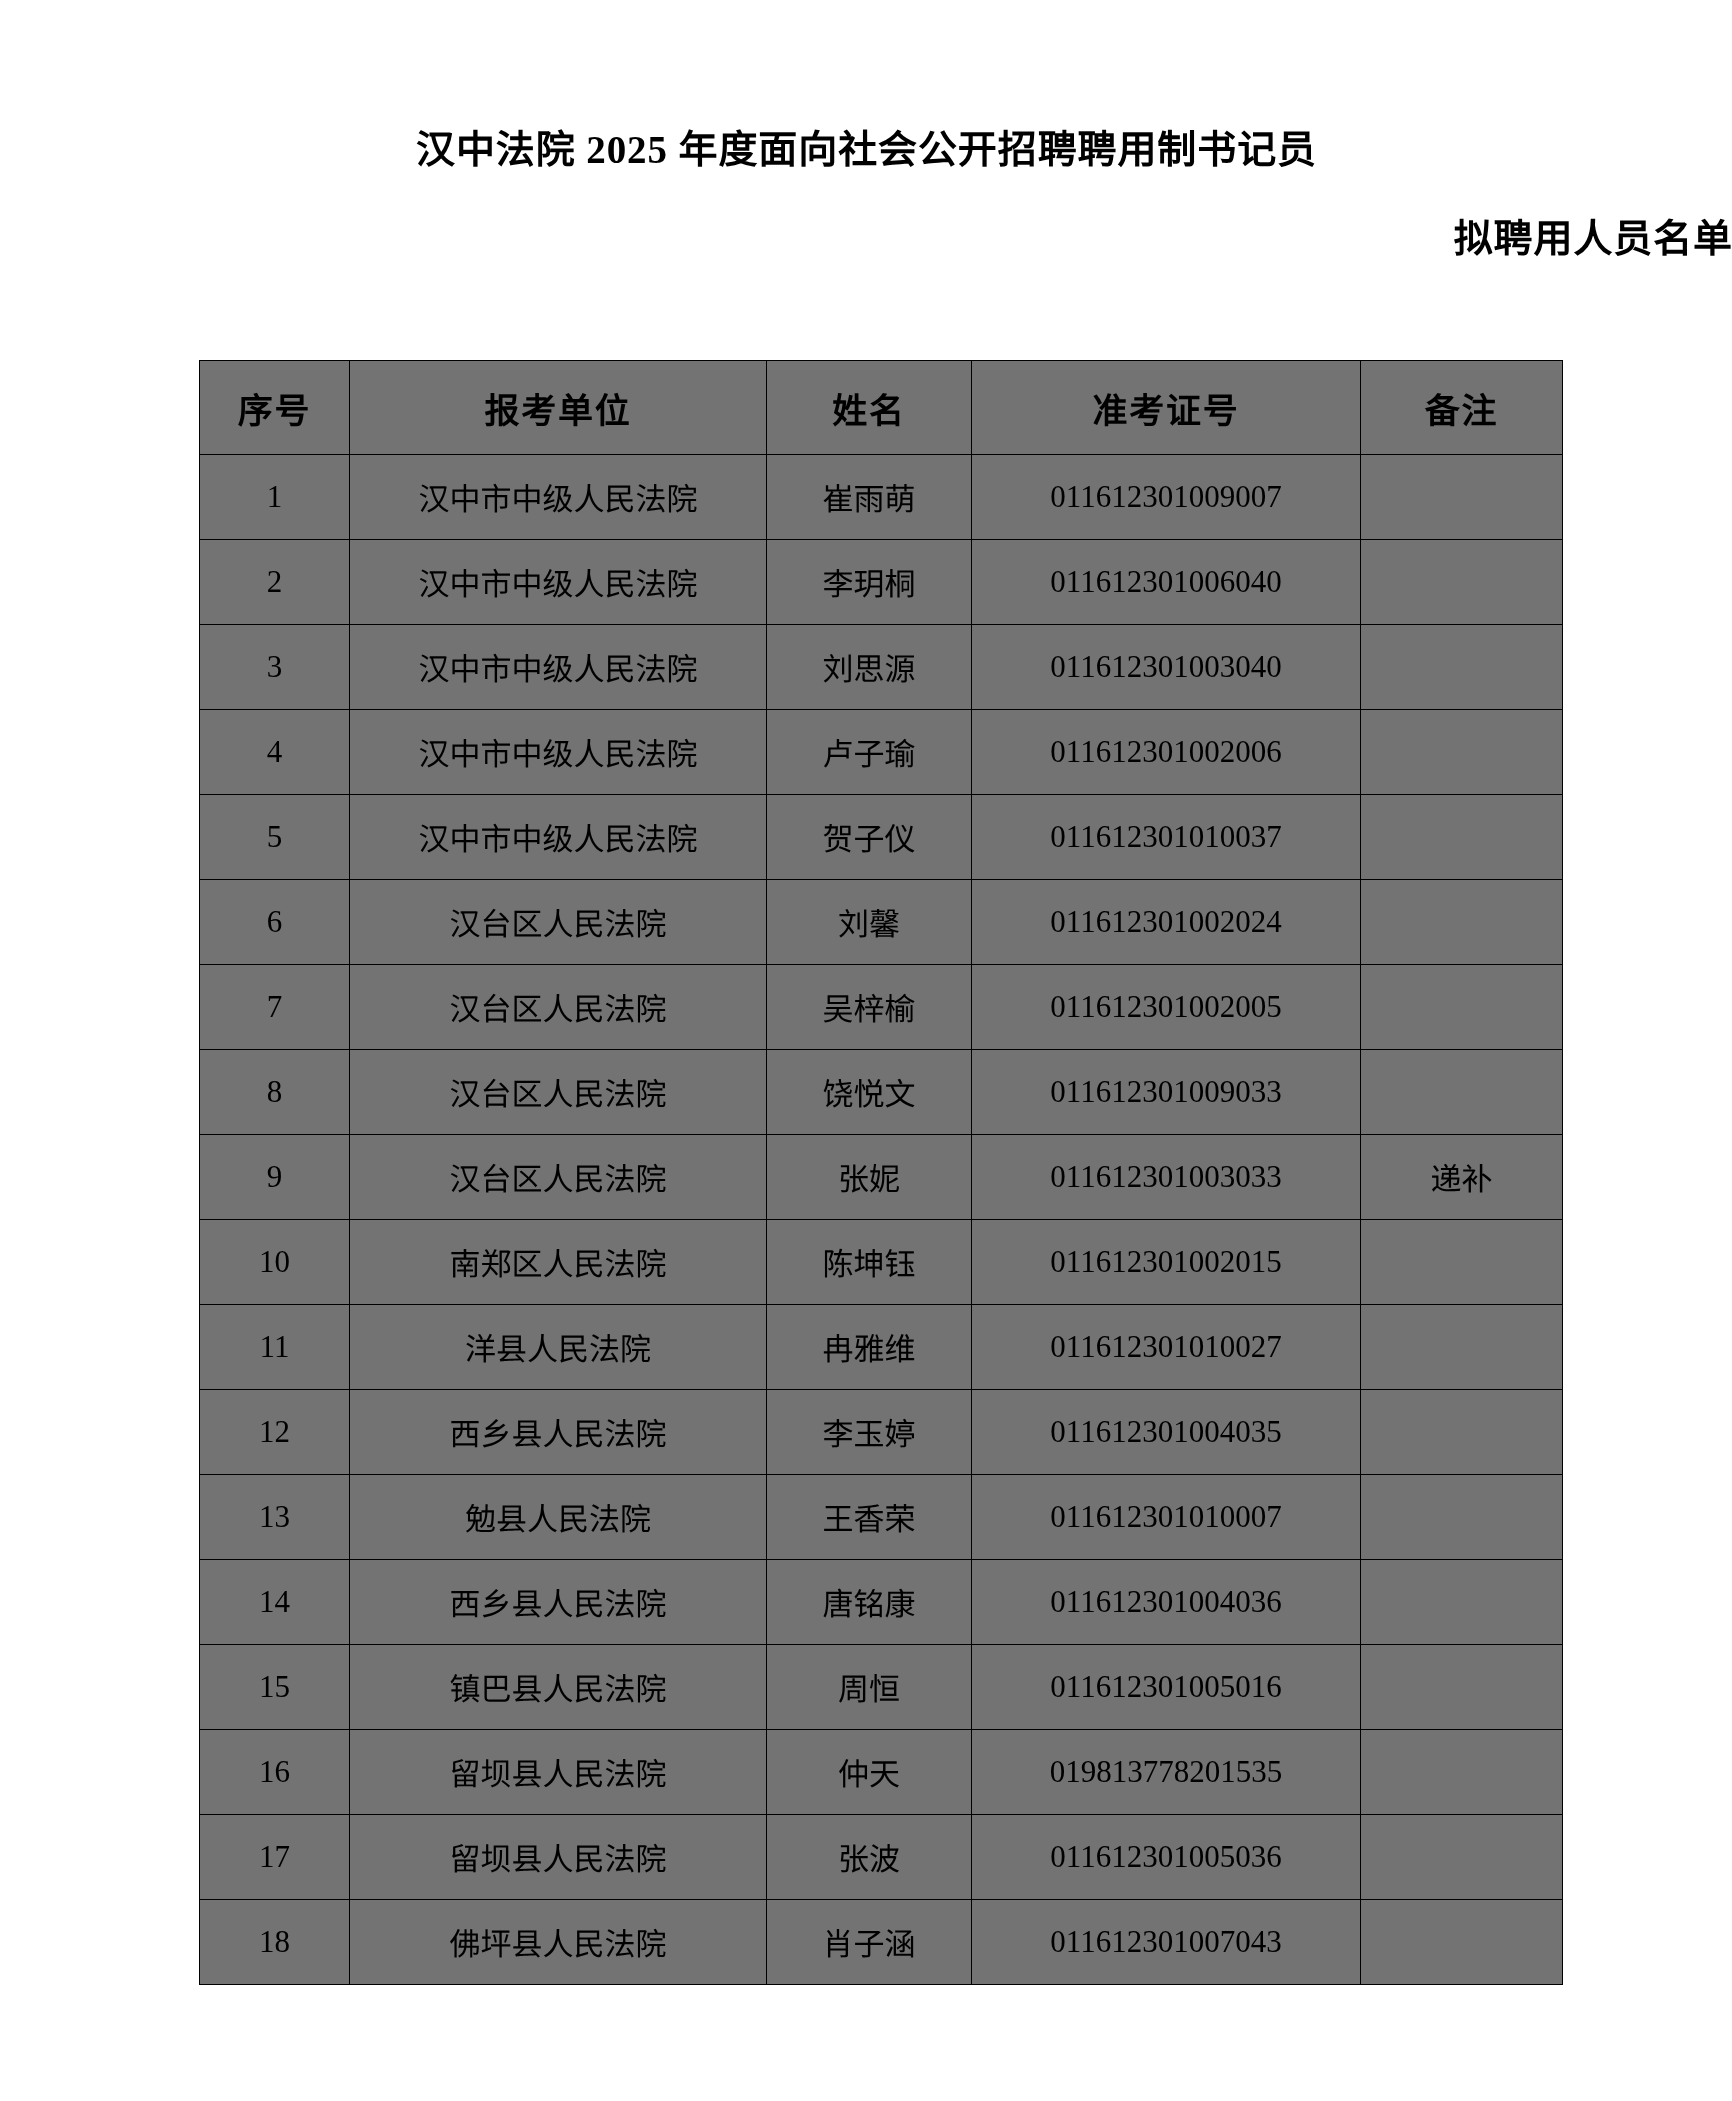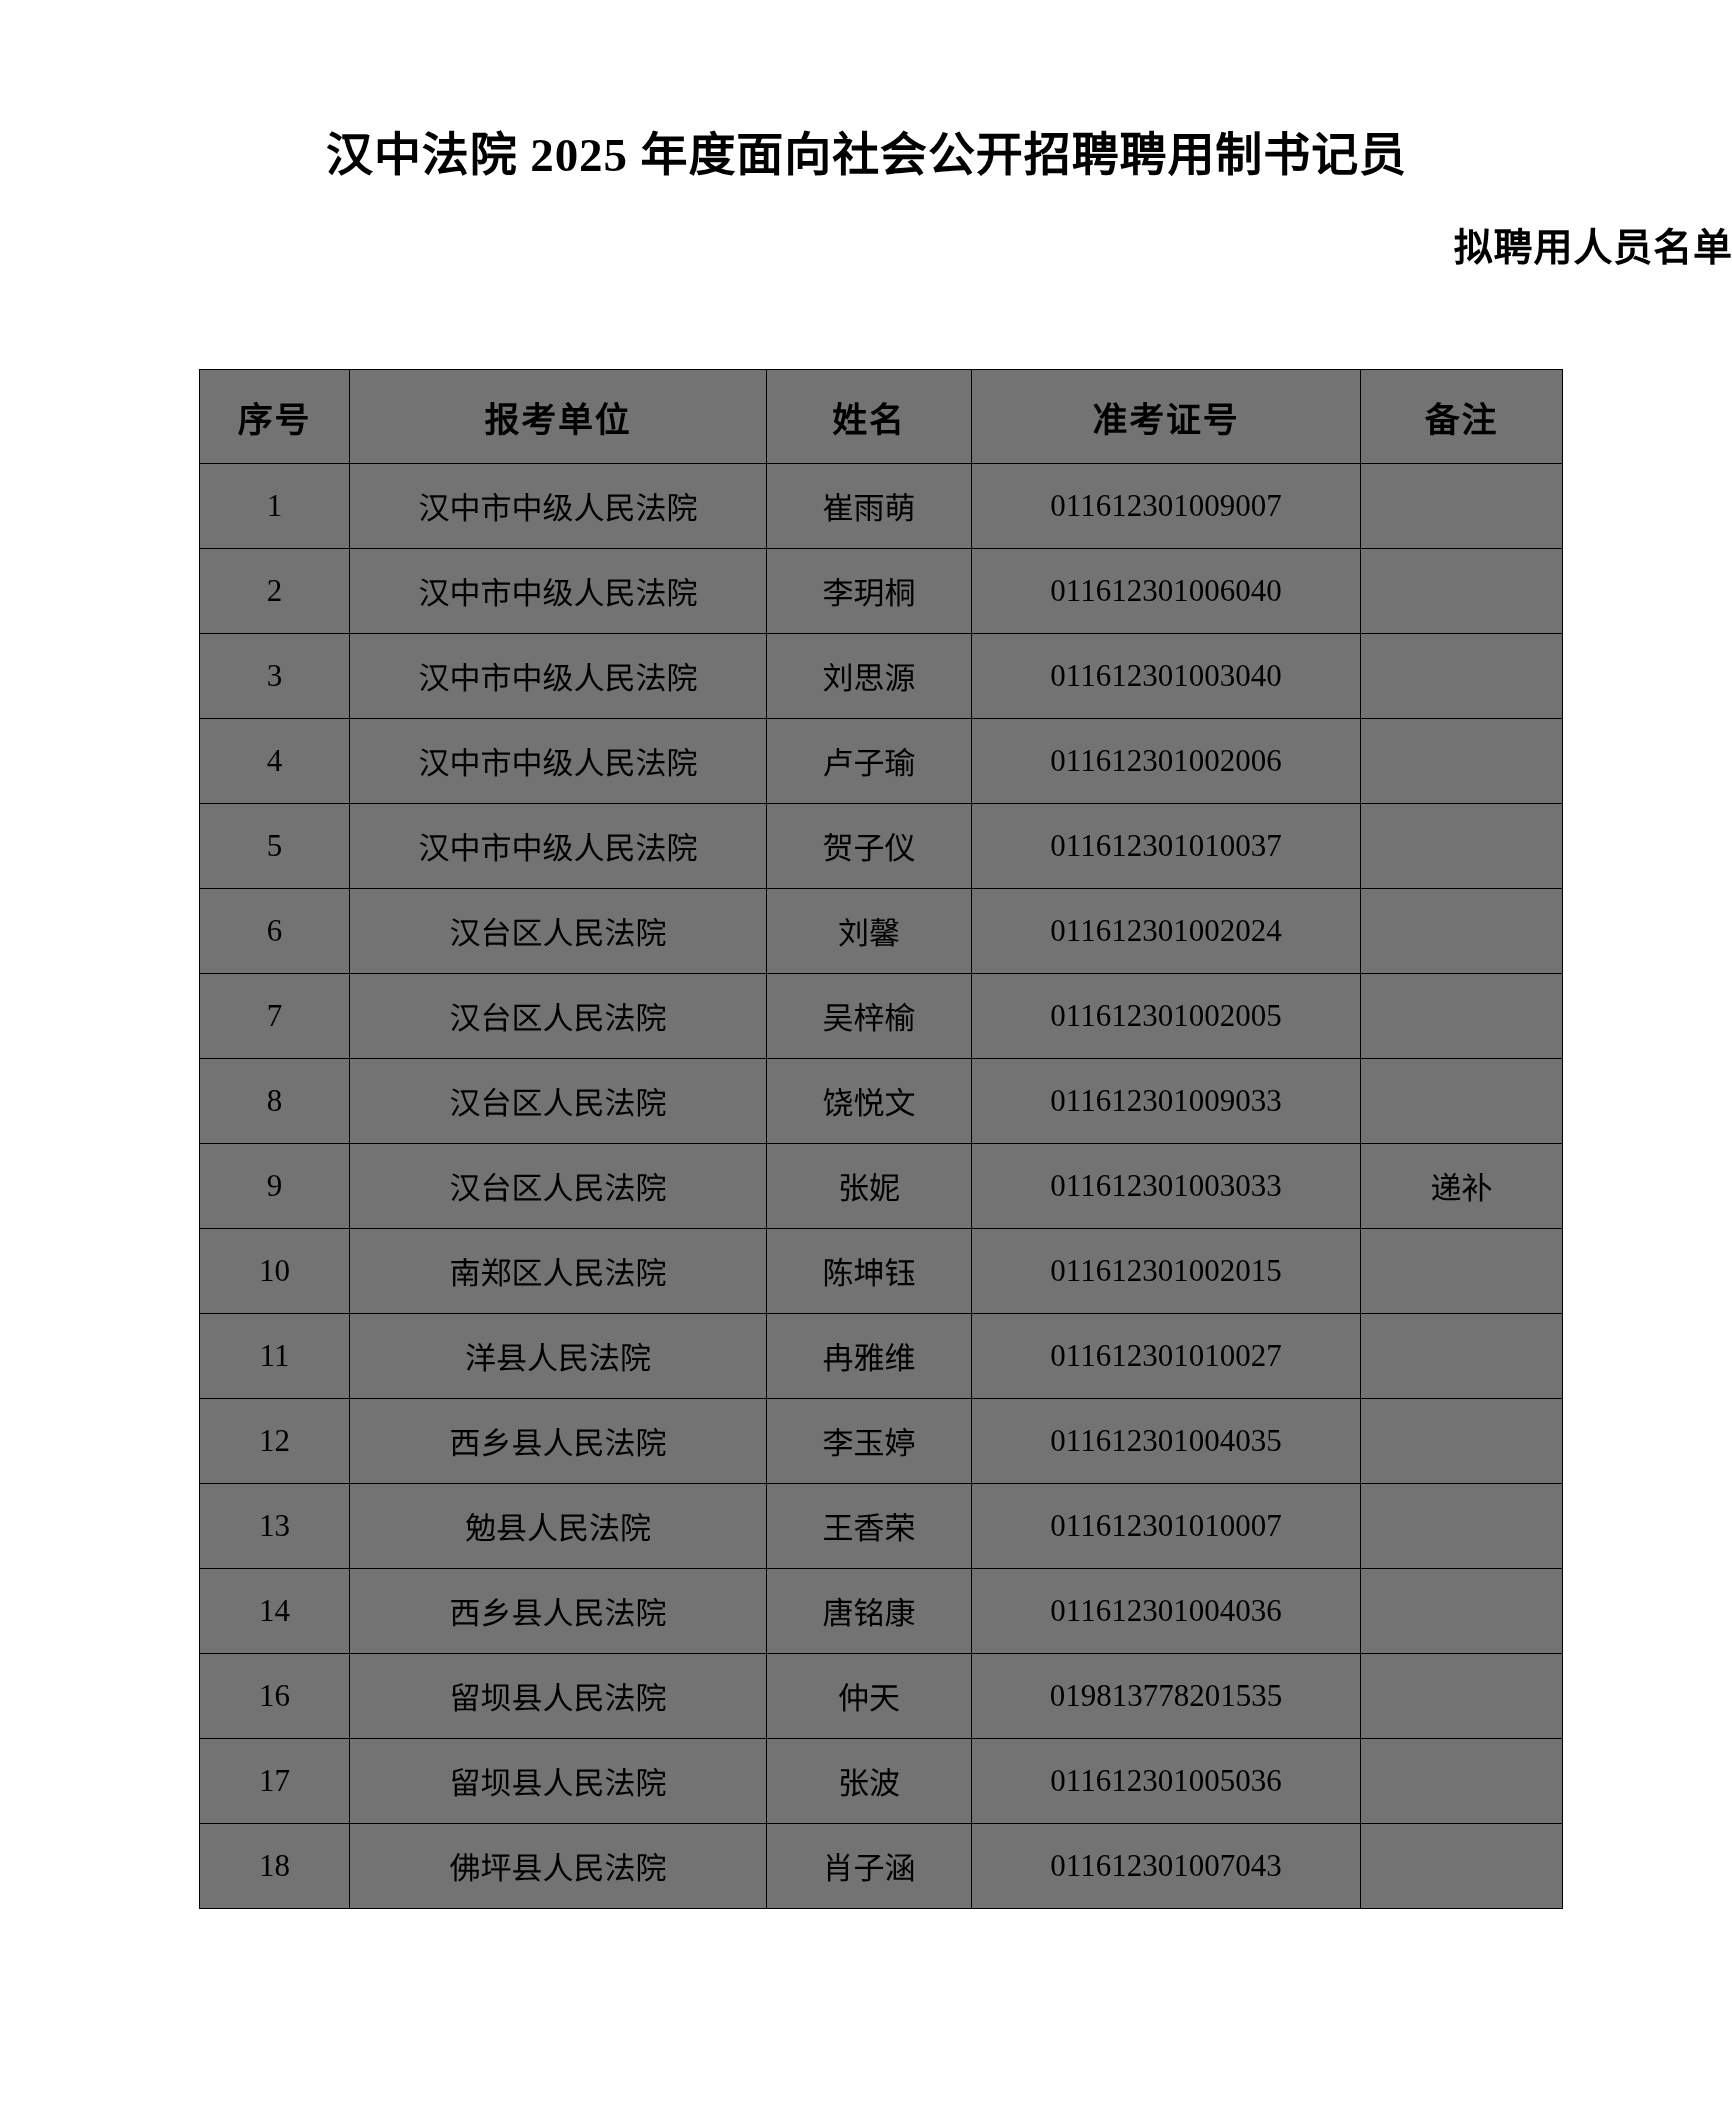--- a/index.html
+++ b/index.html
@@ -13,21 +13,21 @@
     position: relative;
     width: 1733px;
     height: 2101px;
     background: #ffffff;
     overflow: hidden;
   }
   .doc-title {
     margin: 0;
     padding-top: 128px;
     text-align: center;
-    font-size: 47px;
+    font-size: 39px;
     font-weight: bold;
     line-height: 1.15;
     letter-spacing: 0.9px;
   }
   .doc-subtitle {
     margin: 0;
     padding-top: 44px;
     text-align: right;
     font-size: 39px;
     font-weight: bold;
@@ -190,20 +190,27 @@
           <td></td>
         </tr>
         <tr>
           <td>14</td>
           <td>西乡县人民法院</td>
           <td>唐铭康</td>
           <td>011612301004036</td>
           <td></td>
         </tr>
         <tr>
+          <td>15</td>
+          <td>镇巴县人民法院</td>
+          <td>周恒</td>
+          <td>011612301005016</td>
+          <td></td>
+        </tr>
+        <tr>
           <td>16</td>
           <td>留坝县人民法院</td>
           <td>仲天</td>
           <td>019813778201535</td>
           <td></td>
         </tr>
         <tr>
           <td>17</td>
           <td>留坝县人民法院</td>
           <td>张波</td>

